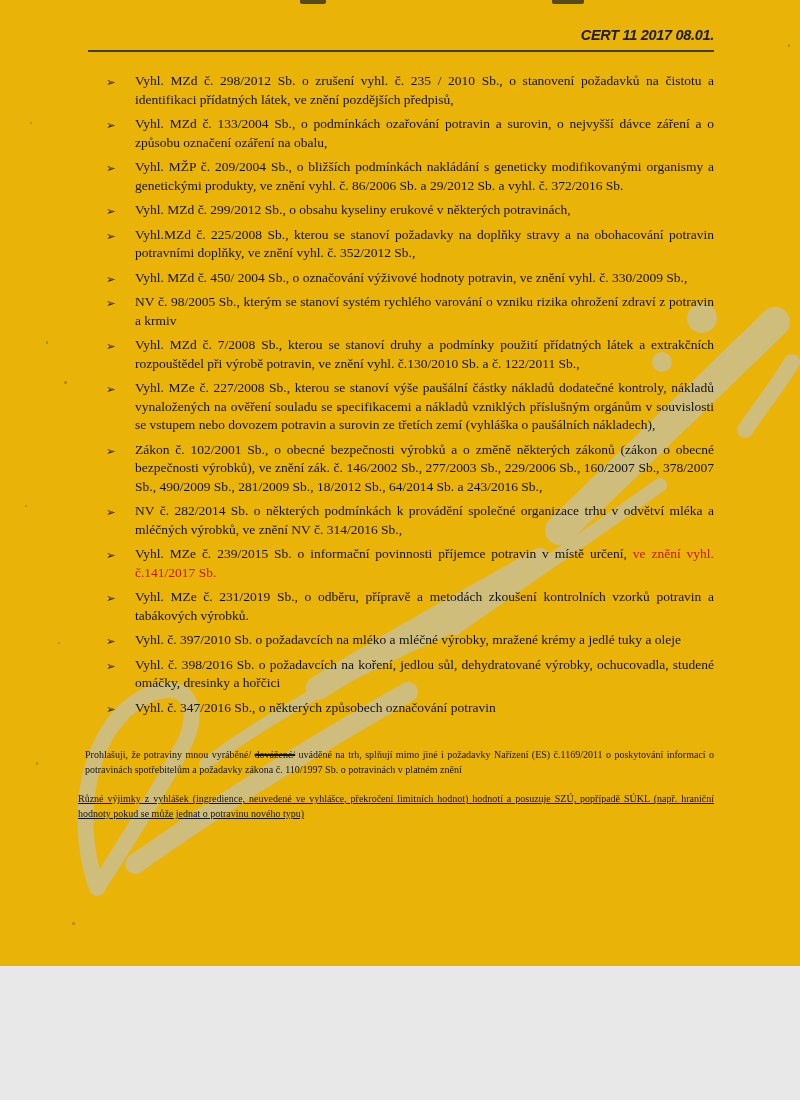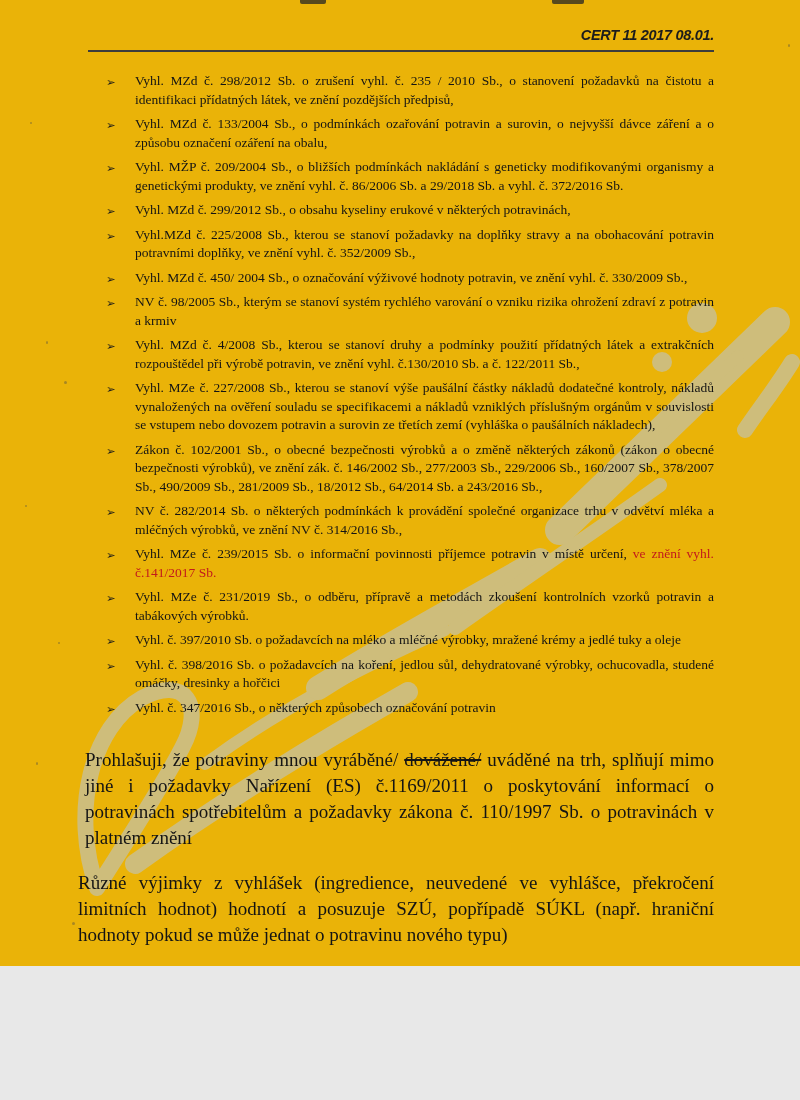--- a/index.html
+++ b/index.html
@@ -22,23 +22,23 @@
     position:relative;padding-left:50px;margin-bottom:6px;
     font-size:13.5px;line-height:18.5px;text-align:justify;
   }
   .bullet{
     position:absolute;left:21px;top:1px;
     font-family:"DejaVu Sans",sans-serif;font-size:11.5px;color:#1a1a1a;
   }
   .b{font-weight:normal;}
   .red{color:#c21a1c;}
   .strike{text-decoration:line-through;text-decoration-thickness:1.6px;}
-  .para{font-size:19px;line-height:26px;text-align:justify;}
+  .para{font-size:10px;line-height:15px;text-align:justify;}
   .para.declaration{margin-top:30px;}
-  .para.note{margin-top:14px;margin-left:-7px;}
+  .para.note{margin-top:14px;margin-left:-7px;text-decoration:underline;}
   
   .rule-bottom{position:absolute;top:1016px;left:74px;width:663px;height:2px;background:#4a4a4a;z-index:2;}
   .page-number{
     position:absolute;top:1022px;left:0;width:100%;text-align:center;z-index:2;
     font-family:"Liberation Sans",sans-serif;font-size:16px;color:#1a1a1a;
   }
   
   .watermark{position:absolute;inset:0;z-index:0;pointer-events:none;}
   .speck{position:absolute;background:#4a4a4a;border-radius:50%;opacity:.42;z-index:1;}
   .speck.red{background:#c0392b;opacity:.85;}
@@ -78,26 +78,26 @@
   <div class="speck" style="left:788px;top:44px;width:2px;height:3px;"></div>
   <div class="speck red" style="left:337px;top:408px;width:3px;height:3px;"></div>
 
   <div class="doc-code">CERT 11 2017 08.01.</div>
   <div class="rule-top"></div>
 
   <div class="content">
     <div>
         <div class="item"><span class="bullet">➢</span><span><span class="b">Vyhl. MZd č. 298/2012 Sb. o zrušení vyhl. č. 235 / 2010 Sb., o stanovení požadavků na čistotu a identifikaci přídatných látek,</span><span> ve znění pozdějších předpisů,</span></span></div>
         <div class="item"><span class="bullet">➢</span><span><span class="b">Vyhl. MZd č. 133/2004 Sb., o podmínkách ozařování potravin a surovin, o nejvyšší dávce záření a o způsobu označení ozáření na obalu,</span></span></div>
-        <div class="item"><span class="bullet">➢</span><span><span class="b">Vyhl. MŽP č. 209/2004 Sb., o bližších podmínkách nakládání s geneticky modifikovanými organismy a genetickými produkty,</span><span> ve znění vyhl. č. 86/2006 Sb. a 29/2018 Sb. </span><span class="b">a vyhl. č. 372/2016 Sb.</span></span></div>
+        <div class="item"><span class="bullet">➢</span><span><span class="b">Vyhl. MŽP č. 209/2004 Sb., o bližších podmínkách nakládání s geneticky modifikovanými organismy a genetickými produkty,</span><span> ve znění vyhl. č. 86/2006 Sb. a 29/2012 Sb. </span><span class="b">a vyhl. č. 372/2016 Sb.</span></span></div>
         <div class="item"><span class="bullet">➢</span><span><span class="b">Vyhl. MZd č. 299/2012 Sb., o obsahu kyseliny erukové v některých potravinách,</span></span></div>
-        <div class="item"><span class="bullet">➢</span><span><span class="b">Vyhl.MZd č. 225/2008 Sb.,</span><span> kterou se stanoví </span><span class="b">požadavky na doplňky stravy a na obohacování potravin potravními doplňky,</span><span> ve znění vyhl. č. 352/2009 Sb.,</span></span></div>
+        <div class="item"><span class="bullet">➢</span><span><span class="b">Vyhl.MZd č. 225/2008 Sb.,</span><span> kterou se stanoví </span><span class="b">požadavky na doplňky stravy a na obohacování potravin potravními doplňky,</span><span> ve znění vyhl. č. 352/2012 Sb.,</span></span></div>
         <div class="item"><span class="bullet">➢</span><span><span class="b">Vyhl. MZd č. 450/ 2004 Sb., o označování výživové hodnoty potravin,</span><span> ve znění vyhl. č. 330/2009 Sb.,</span></span></div>
         <div class="item"><span class="bullet">➢</span><span><span class="b">NV č. 98/2005 Sb., kterým se stanoví systém rychlého varování</span><span> o vzniku rizika ohrožení zdraví z potravin a krmiv</span></span></div>
-        <div class="item"><span class="bullet">➢</span><span><span class="b">Vyhl. MZd č. 4/2008 Sb., kterou se stanoví druhy a podmínky použití přídatných látek a extrakčních rozpouštědel při výrobě potravin,</span><span> ve znění vyhl. č.130/2010 Sb. a č. 122/2011 Sb.,</span></span></div>
+        <div class="item"><span class="bullet">➢</span><span><span class="b">Vyhl. MZd č. 7/2008 Sb., kterou se stanoví druhy a podmínky použití přídatných látek a extrakčních rozpouštědel při výrobě potravin,</span><span> ve znění vyhl. č.130/2010 Sb. a č. 122/2011 Sb.,</span></span></div>
         <div class="item"><span class="bullet">➢</span><span><span class="b">Vyhl. MZe č. 227/2008 Sb., kterou se stanoví výše paušální částky nákladů</span><span> dodatečné kontroly, nákladů vynaložených na ověření souladu se specifikacemi a nákladů vzniklých příslušným orgánům v souvislosti se vstupem nebo dovozem potravin a surovin ze třetích zemí (</span><span class="b">vyhláška o paušálních nákladech</span><span>),</span></span></div>
         <div class="item"><span class="bullet">➢</span><span><span class="b">Zákon č. 102/2001 Sb., o obecné bezpečnosti výrobků a o změně některých zákonů (zákon o obecné bezpečnosti výrobků),</span><span> ve znění zák. č. 146/2002 Sb., 277/2003 Sb., 229/2006 Sb., 160/2007 Sb., 378/2007 Sb., 490/2009 Sb., 281/2009 Sb., 18/2012 Sb., 64/2014 Sb. a 243/2016 Sb.,</span></span></div>
         <div class="item"><span class="bullet">➢</span><span><span class="b">NV č. 282/2014 Sb. o některých podmínkách k provádění společné organizace trhu v odvětví mléka a mléčných výrobků,</span><span> ve znění NV č. 314/2016 Sb.,</span></span></div>
         <div class="item"><span class="bullet">➢</span><span><span class="b">Vyhl. MZe č. 239/2015 Sb. o informační povinnosti příjemce potravin v místě určení,</span><span class="red"> ve znění </span><span class="b red">vyhl. č.141/2017 Sb.</span></span></div>
         <div class="item"><span class="bullet">➢</span><span><span class="b">Vyhl. MZe č. 231/2019 Sb., o odběru, přípravě a metodách zkoušení kontrolních vzorků potravin a tabákových výrobků.</span></span></div>
         <div class="item"><span class="bullet">➢</span><span><span class="b">Vyhl. č. 397/2010 Sb. o požadavcích na mléko a mléčné výrobky, mražené krémy a jedlé tuky a oleje</span></span></div>
         <div class="item"><span class="bullet">➢</span><span><span class="b">Vyhl. č. 398/2016 Sb. o požadavcích na koření, jedlou sůl, dehydratované výrobky, ochucovadla, studené omáčky, dresinky a hořčici</span></span></div>
         <div class="item"><span class="bullet">➢</span><span><span class="b">Vyhl. č. 347/2016 Sb., o některých způsobech označování potravin</span></span></div>
       </div>
     <p class="para declaration"><span>Prohlašuji, že </span><span class="b">potraviny mnou vyráběné/ </span><span class="b strike">dovážené/</span><span class="b"> uváděné na trh, splňují mimo jiné i požadavky Nařízení (ES) č.1169/2011 o poskytování informací o potravinách spotřebitelům a požadavky zákona č. 110/1997 Sb. o potravinách v platném znění</span></p>

